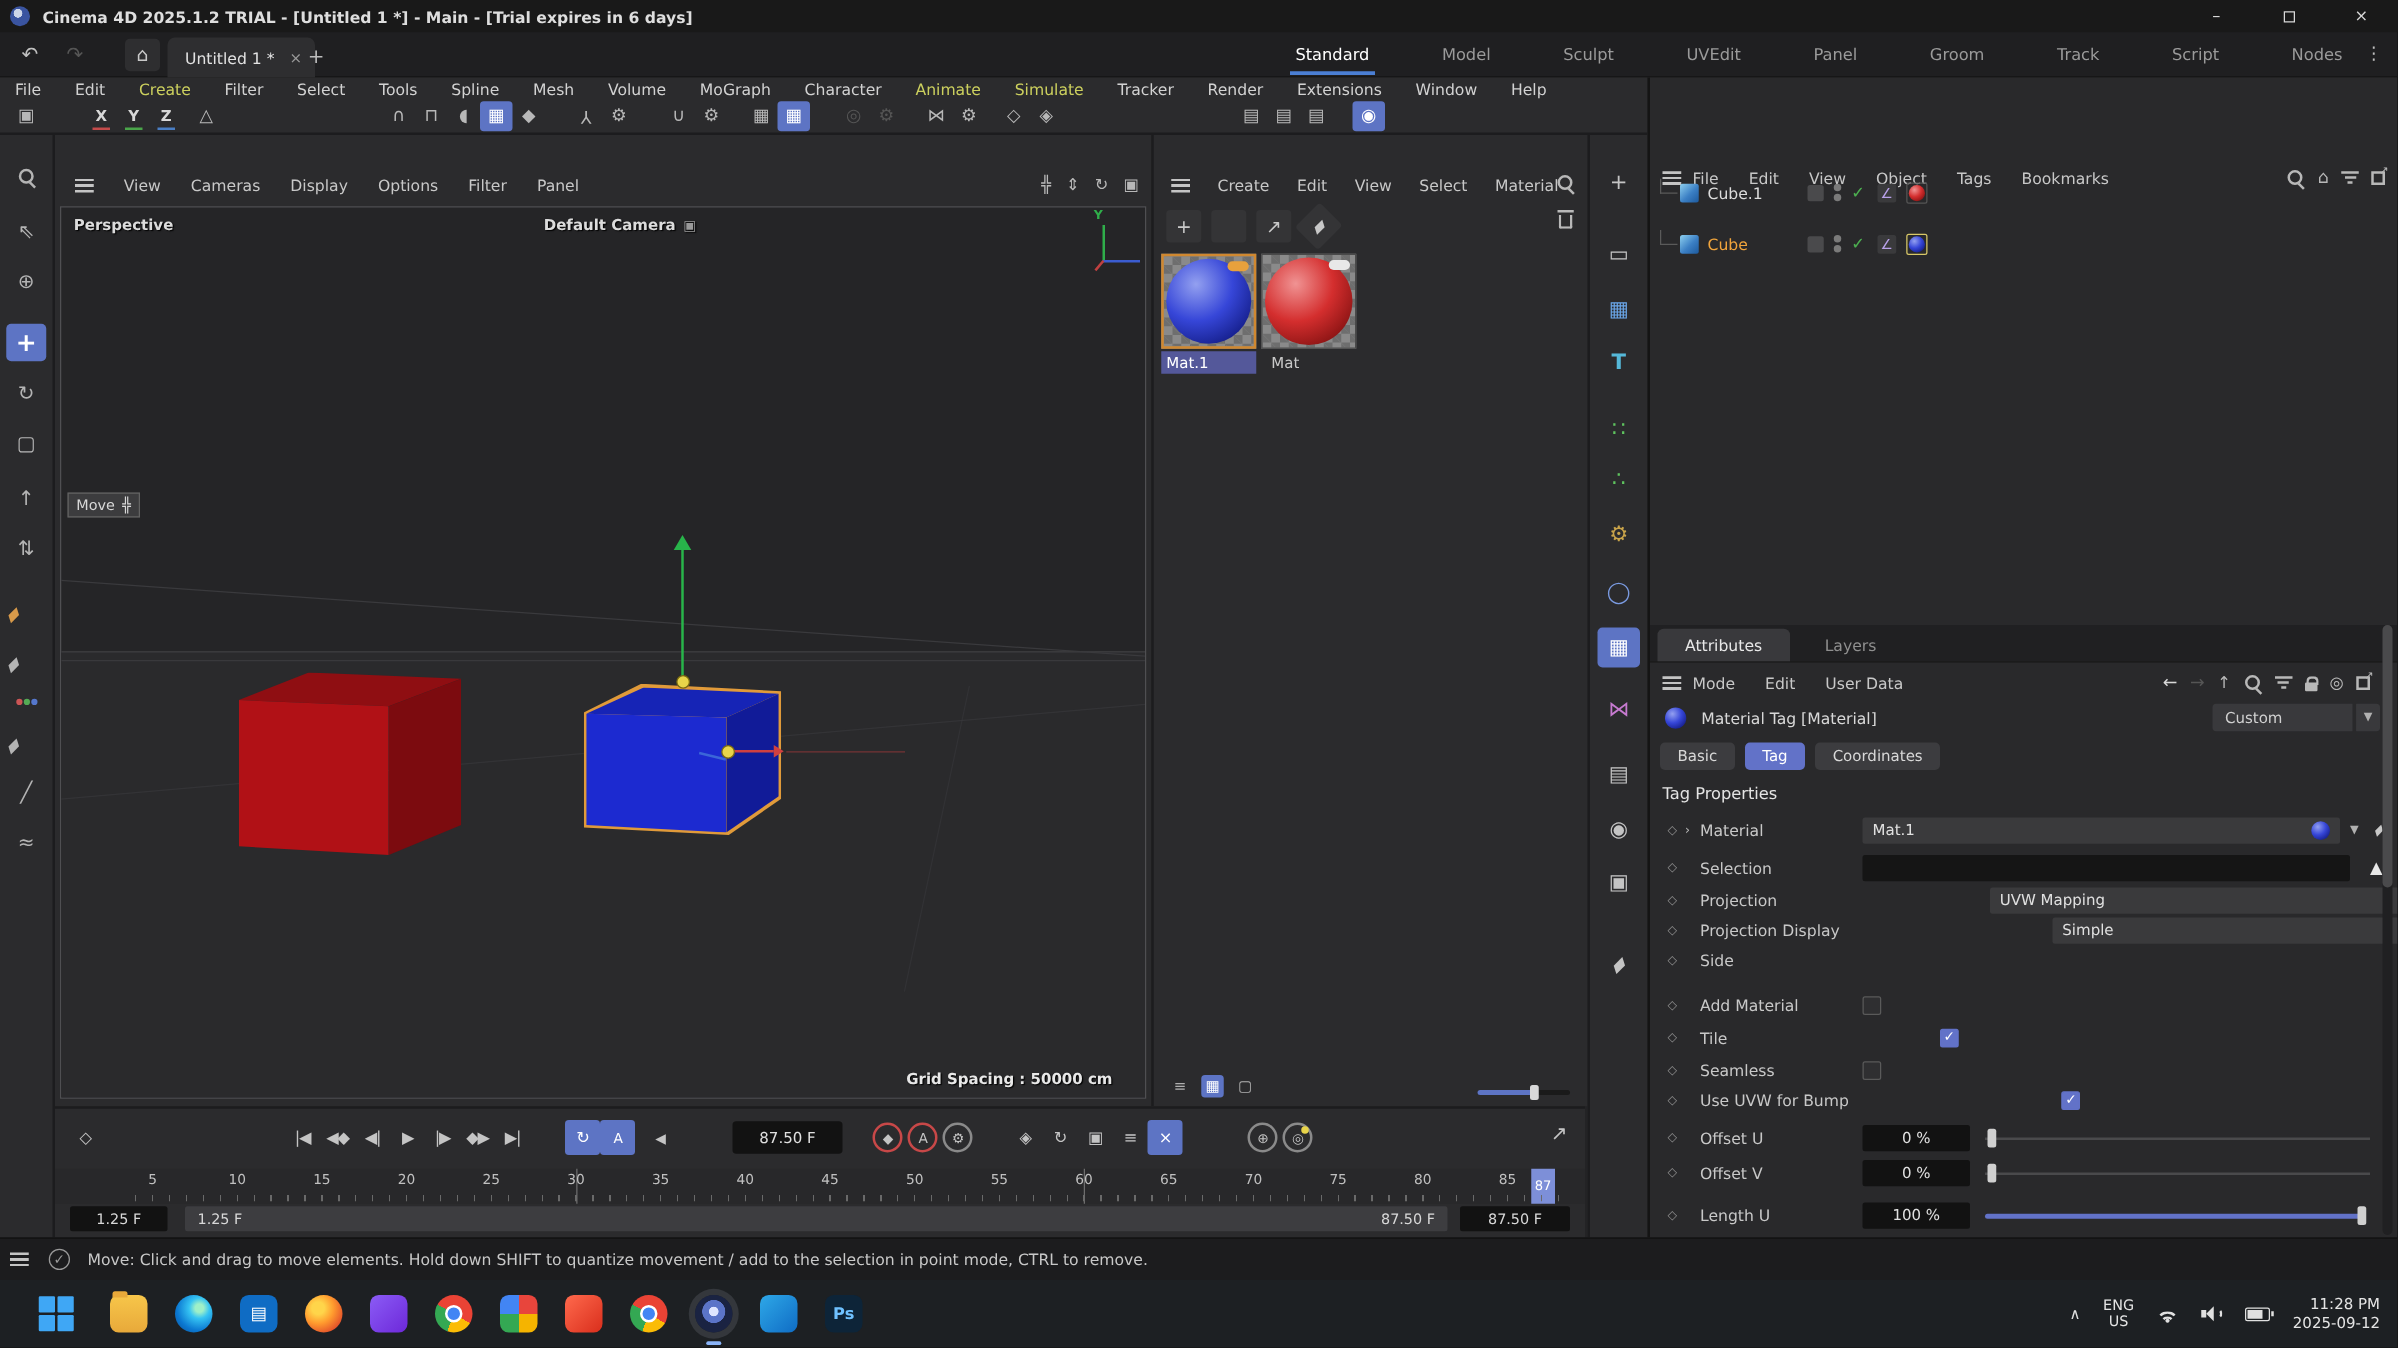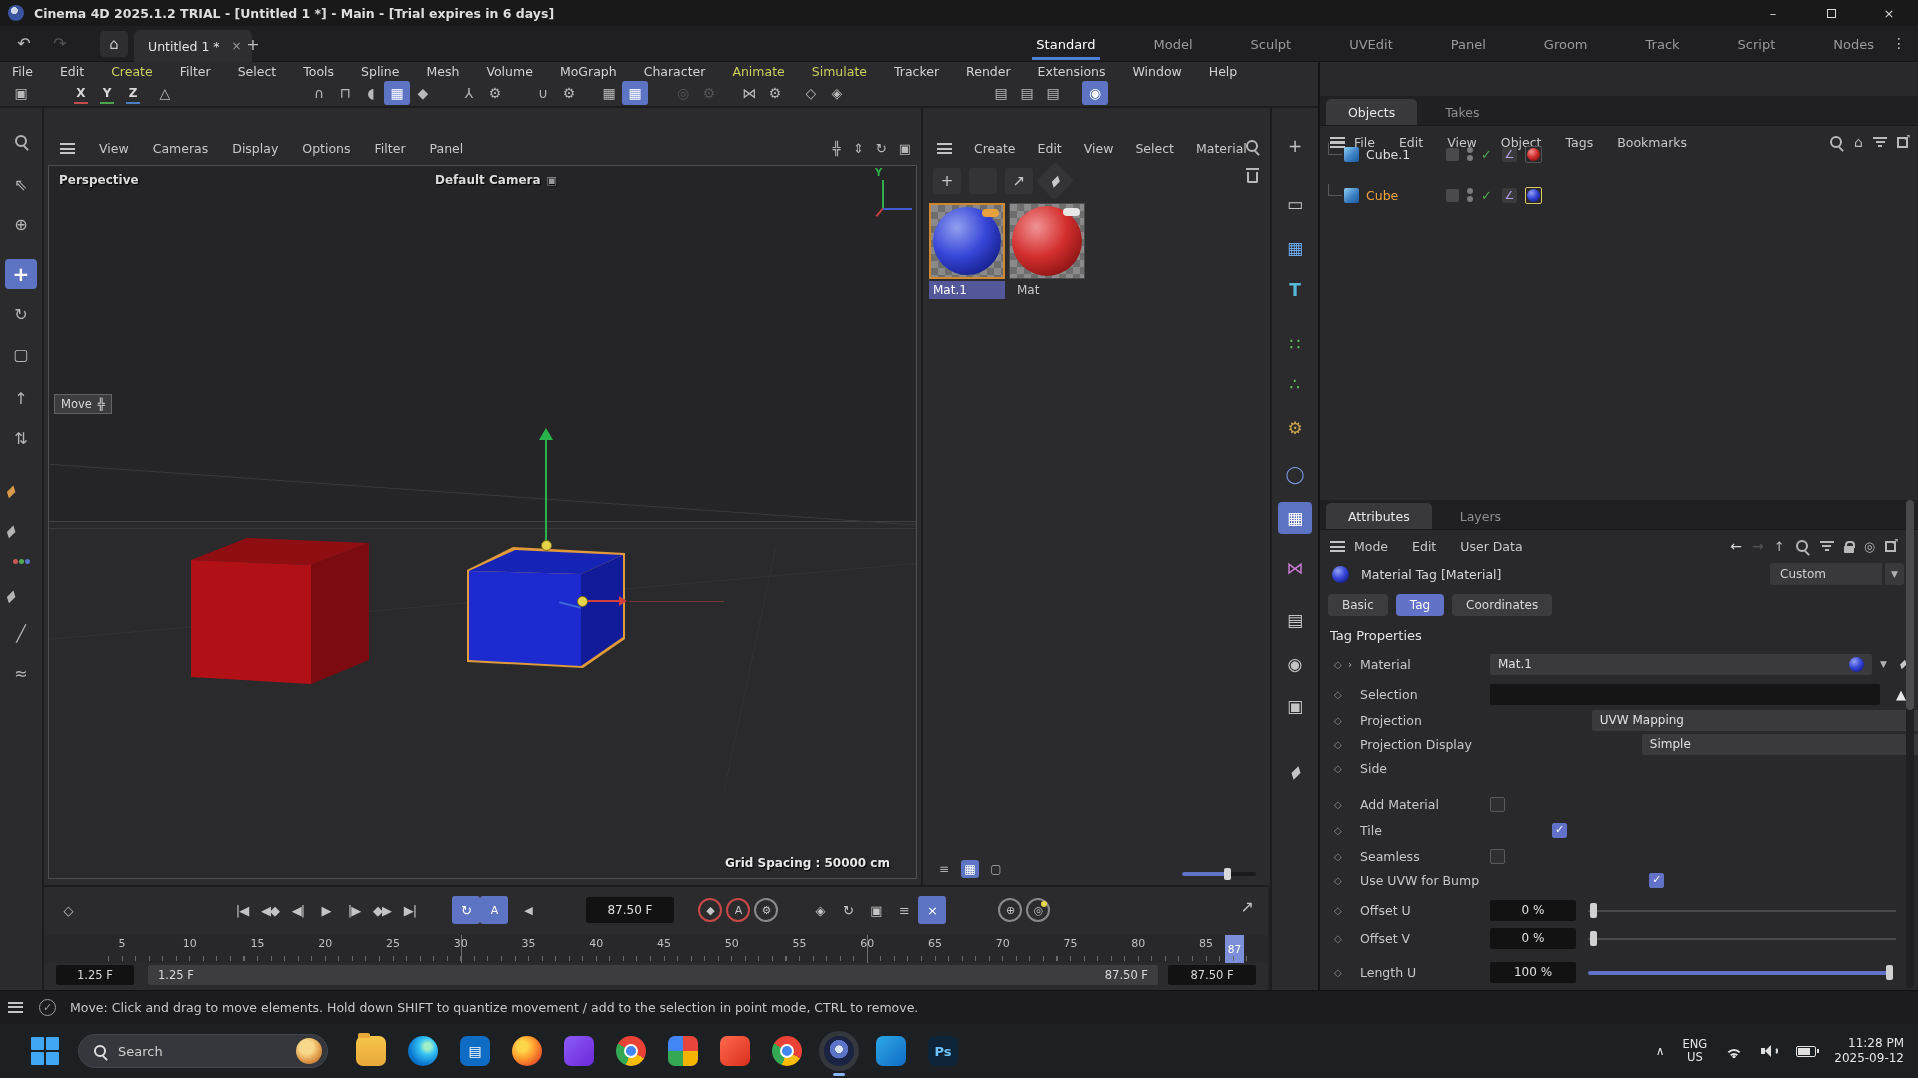--- a/index.html
+++ b/index.html
@@ -541,25 +541,20 @@
       <span class="rr-btn active" style="margin-top: 12px;">▦</span>
       <span class="rr-btn c-pink" style="margin-top: 18px;">⋈</span>
       <span class="rr-btn" style="margin-top: 20px;">▤</span>
       <span class="rr-btn" style="margin-top: 12px;">◉</span>
       <span class="rr-btn" style="margin-top: 10px;">▣</span>
       <span class="rr-btn rot" style="margin-top: 34px;">▰</span>
     </div>
 
   <div class="right-panel">
 
-    <div class="ptabs" style="top:34px">
-
-    <span class="ptab active">Objects</span>
-        <span class="ptab">Takes</span>
-      </div>
     <div class="pmenu" style="top:66px">
       <span class="i-hamburger"></span>
       <span style="display:flex;gap:24px">
 
       <span class="menu-item">File</span>
           <span class="menu-item">Edit</span>
           <span class="menu-item">View</span>
           <span class="menu-item">Object</span>
           <span class="menu-item yellow">Tags</span>
           <span class="menu-item">Bookmarks</span>
@@ -814,25 +809,20 @@
     <span class="statustext">Move: Click and drag to move elements. Hold down SHIFT to quantize movement / add to the selection in point mode, CTRL to remove.</span>
   </div>
 
   <div class="taskbar">
     <span class="start">
         <i></i>
         <i></i>
         <i></i>
         <i></i>
       </span>
-    <div class="searchpill">
-      <span class="i-search"></span>
-      <span class="stext">Search</span>
-      <span class="avatar"></span>
-    </div>
     <div class="apps">
 
     <span class="app app-folder"></span>
         <span class="app app-edge"></span>
         <span class="app app-store"></span>
         <span class="app app-firefox"></span>
         <span class="app app-purple"></span>
         <span class="app app-chrome"></span>
         <span class="app app-photos"></span>
         <span class="app app-red"></span>

